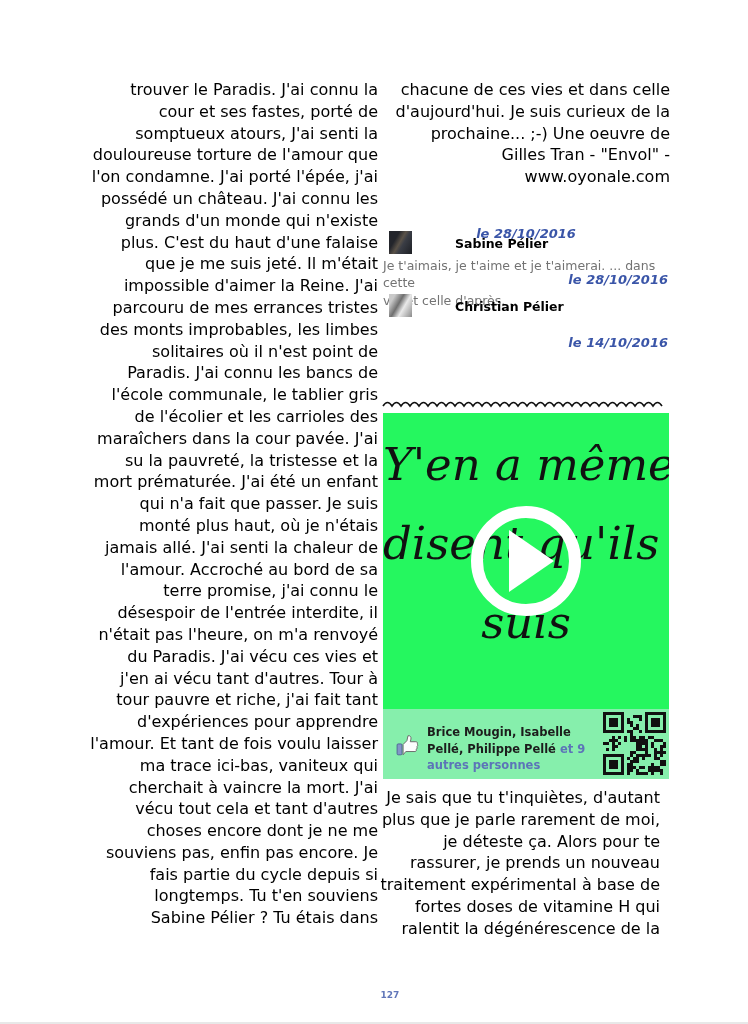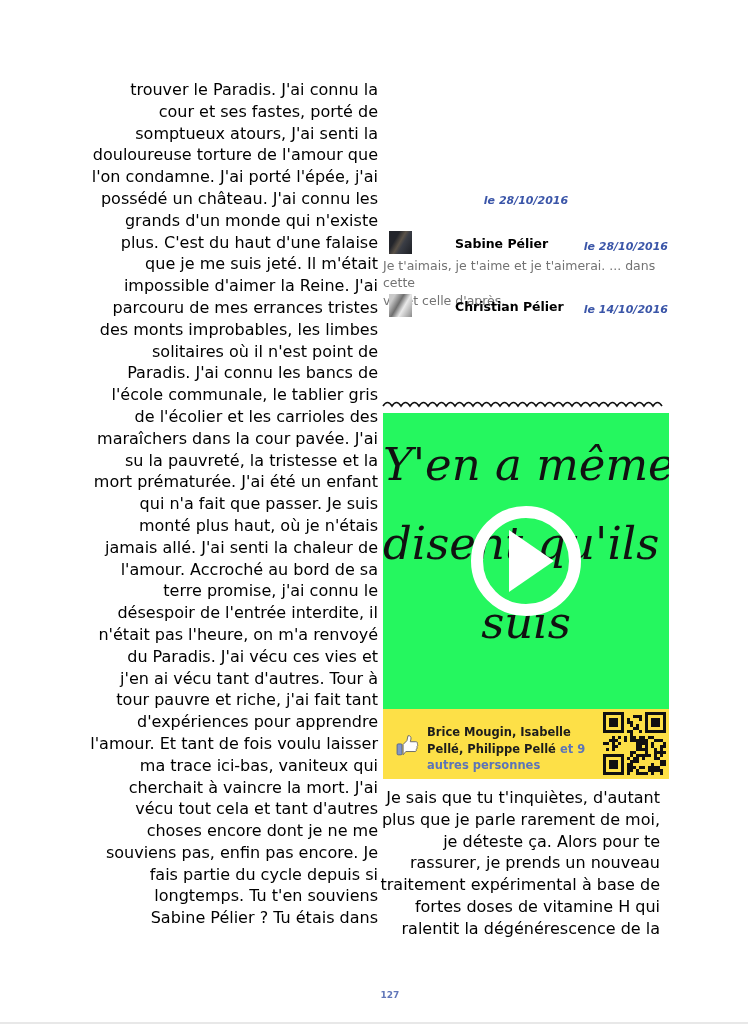--- a/index.html
+++ b/index.html
@@ -1,21 +1,21 @@
 <!DOCTYPE html>
 <html style="--video-green: #25F75F; --accent-blue: #3A55A8; --link-blue: #5C74B8;"><head>
 <meta charset="utf-8">
 <style>
   html,body{margin:0;padding:0;background:#fff;}
   .page{position:relative;width:748px;height:1024px;background:#fff;overflow:hidden;
         font-family:"DejaVu Sans","Liberation Sans",sans-serif;color:#000;}
   .body-text{font-size:16px;line-height:21.8px;text-align:right;white-space:pre-line;}
   .left-col{position:absolute;left:62px;top:79px;width:316px;}
   .intro{position:absolute;left:382px;top:79px;width:288px;}
-  .small-date{font-size:11px;font-weight:bold;font-style:italic;color:var(--accent-blue,#3A55A8);}
+  .small-date{font-size:13px;font-weight:bold;font-style:italic;color:var(--accent-blue,#3A55A8);margin-top:32px;}
   .intro-date{position:absolute;left:382px;top:194px;width:288px;text-align:center;}
   .comment{position:absolute;left:383px;width:287px;font-size:12.5px;}
   .c1{top:231px;}
   .c2{top:294px;}
   .avatar{position:absolute;left:6px;top:0;width:23px;height:23px;}
   .av1{background:linear-gradient(120deg,#23252b 30%,#5a5248 48%,#3a3d45 60%,#1d1f24 100%);}
   .av2{background:linear-gradient(120deg,#c9c9c9 18%,#6f6f6f 42%,#e9e9e9 62%,#8b8b8b 100%);}
   .c-head{position:relative;padding-left:34px;height:25px;}
   .c-author{font-weight:bold;font-size:12.5px;line-height:25px;margin-left:38px;}
   .c-date{position:absolute;right:2px;top:9px;}
@@ -25,21 +25,21 @@
          background:var(--video-green,#25F75F);overflow:hidden;}
   .vcap{margin-top:12px;}
   .vline{white-space:nowrap;text-align:center;overflow:visible;
          font-family:"DejaVu Serif","Liberation Serif",serif;font-style:italic;
          font-size:45px;line-height:79px;color:#111;}
   .play{position:absolute;left:50%;top:50%;transform:translate(-50%,-50%);
         width:110px;height:110px;border:12px solid #fff;border-radius:50%;
         box-sizing:border-box;display:flex;align-items:center;justify-content:center;cursor:pointer;}
   .play-tri{width:0;height:0;border-top:31px solid transparent;border-bottom:31px solid transparent;
             border-left:45px solid #fff;margin-left:10px;}
-  .likebar{position:absolute;left:383px;top:709px;width:286px;height:70px;background:#fde047;}
+  .likebar{position:absolute;left:383px;top:709px;width:286px;height:70px;background:#86efac;}
   .thumb{position:absolute;left:13px;top:24px;width:24px;height:24px;}
   .likes-text{position:absolute;left:44px;top:15px;width:170px;font-size:11.5px;line-height:16.5px;
               font-weight:bold;color:#1c1c1c;}
   .like-others{color:var(--link-blue,#5C74B8);}
   .qr{position:absolute;right:3px;top:3px;width:63px;height:63px;}
   .outro{position:absolute;left:360px;top:787px;width:300px;}
   .pagenum{position:absolute;left:0;top:990px;width:748px;text-align:center;
            font-size:9px;font-weight:bold;color:var(--accent-blue,#3A55A8);opacity:.8;margin-left:16px;}
   .page-edge{position:absolute;left:0;right:0;bottom:0;height:2px;background:#e8e8e8;}
 </style>
@@ -81,20 +81,25 @@
 l'amour. Et tant de fois voulu laisser
 ma trace ici-bas, vaniteux qui
 cherchait à vaincre la mort. J'ai
 vécu tout cela et tant d'autres
 choses encore dont je ne me
 souviens pas, enfin pas encore. Je
 fais partie du cycle depuis si
 longtemps. Tu t'en souviens
 Sabine Pélier ? Tu étais dans</div>
 
+  <div class="intro body-text">chacune de ces vies et dans celle
+d'aujourd'hui. Je suis curieux de la
+prochaine... ;-) Une oeuvre de
+Gilles Tran - "Envol" -
+www.oyonale.com</div>
 
   <div class="intro-date small-date">le 28/10/2016</div>
 
   <div class="comment c1">
     <div class="avatar av1"></div>
     <div class="c-head">
       <span class="c-author">Sabine Pélier</span>
       <span class="c-date small-date">le 28/10/2016</span>
     </div>
     <div class="c-body">Je t'aimais, je t'aime et je t'aimerai. ... dans cette

